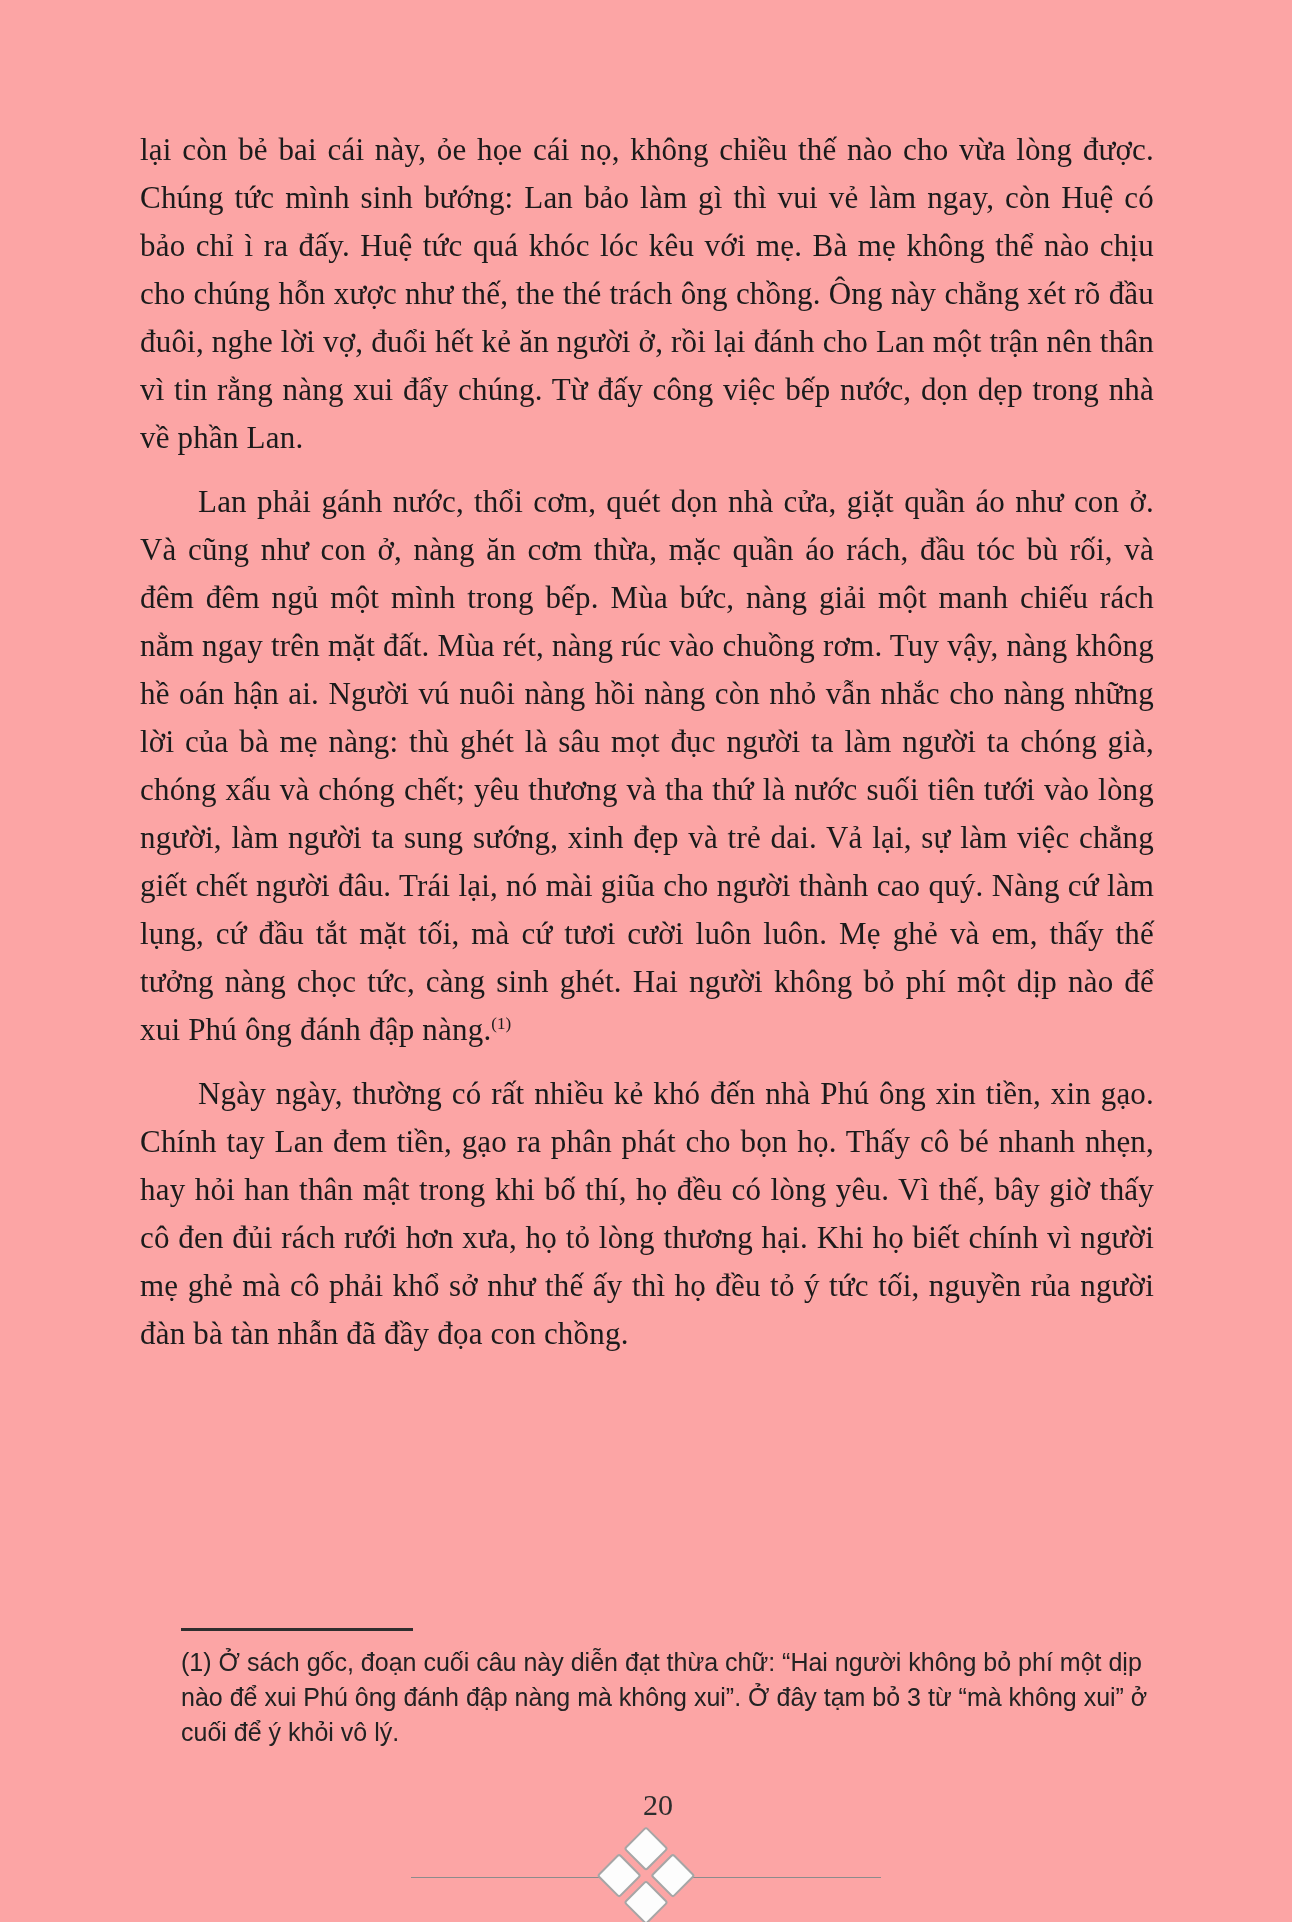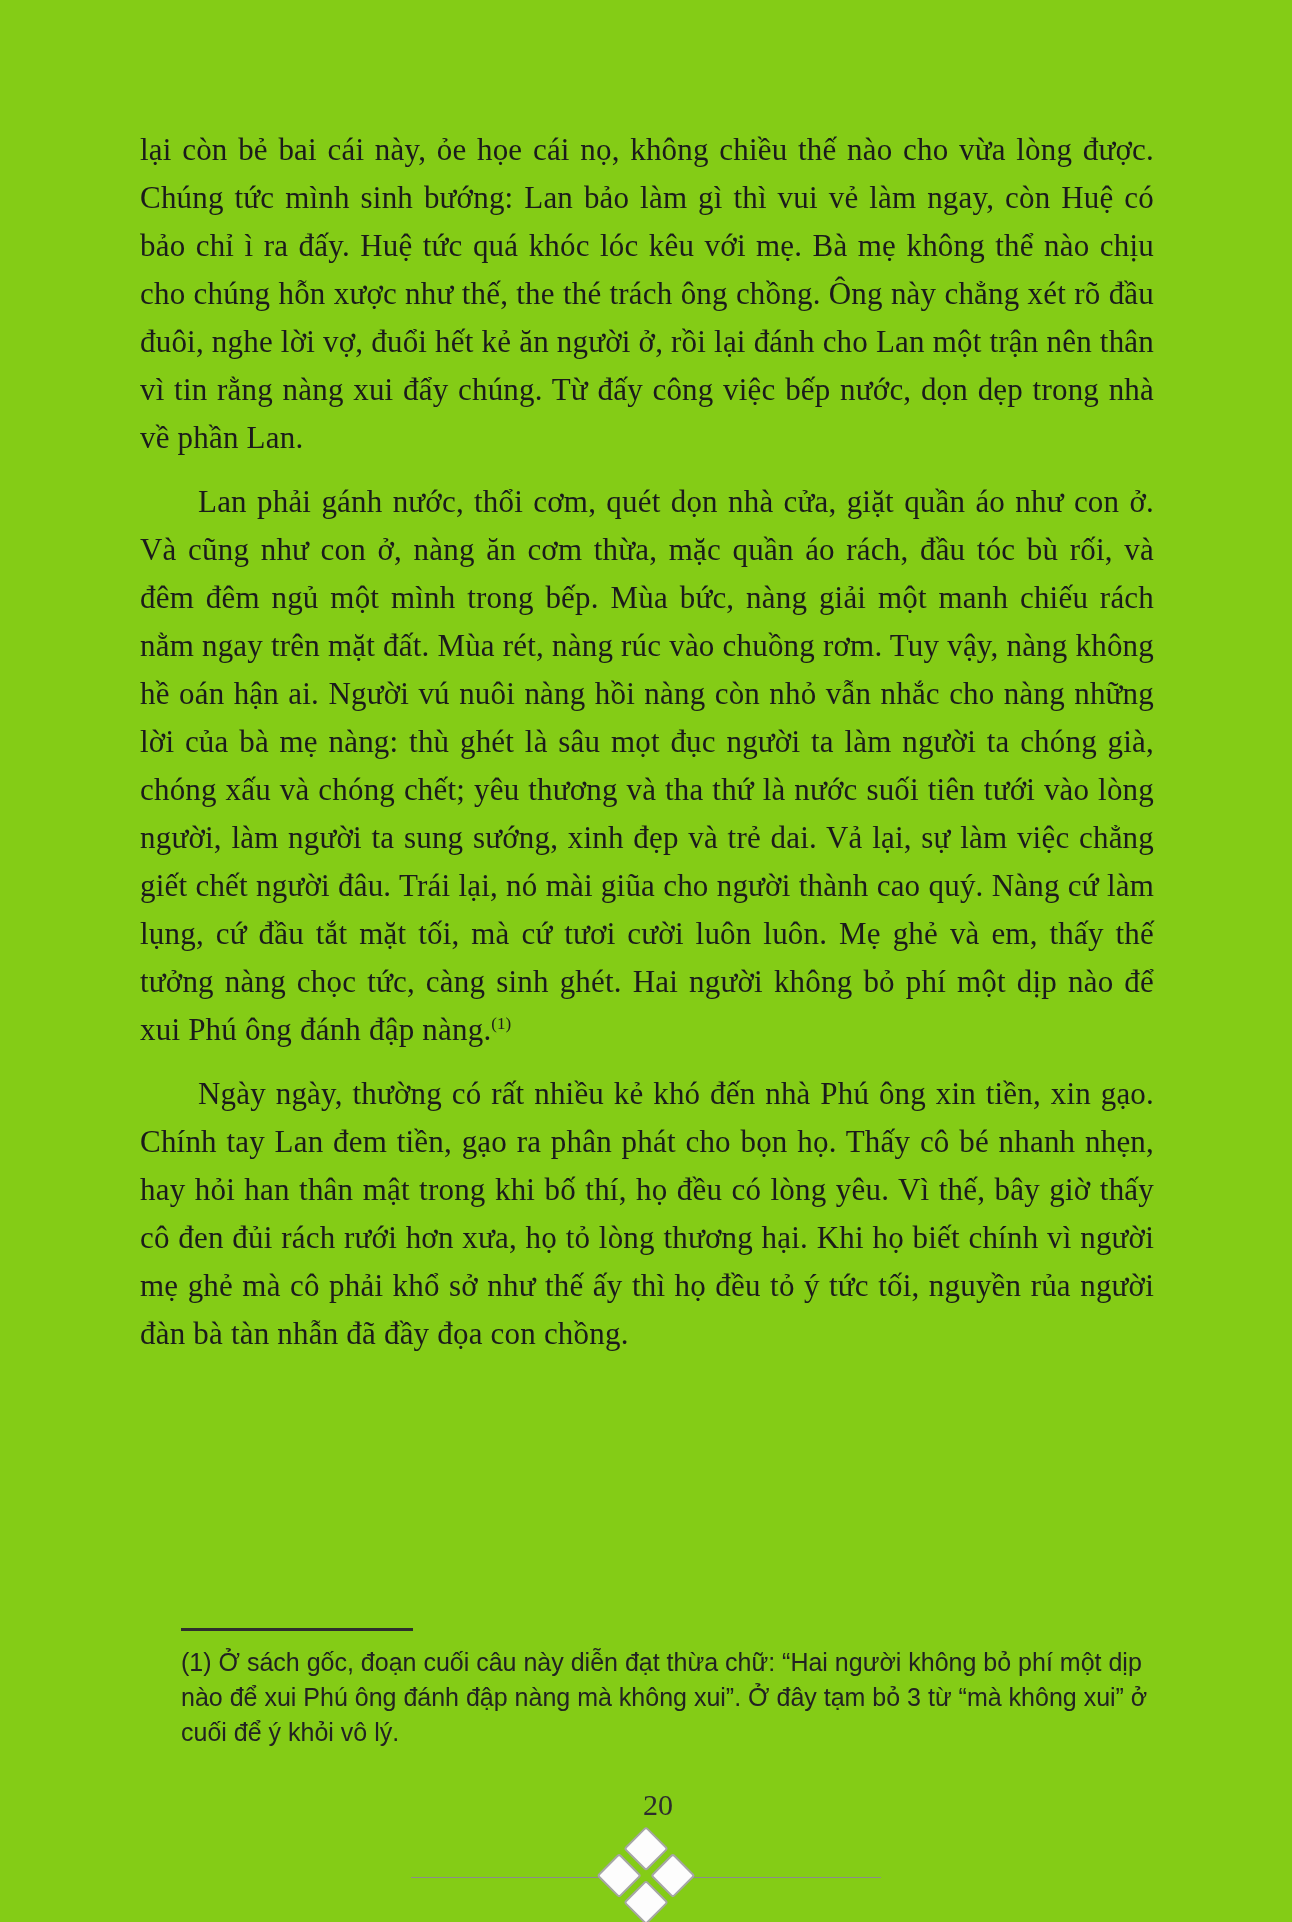--- a/index.html
+++ b/index.html
@@ -4,21 +4,21 @@
 <style>
   html, body {
     margin: 0;
     padding: 0;
     background: #ffffff;
   }
   .page {
     position: relative;
     width: 1292px;
     height: 1922px;
-    background: #84cc16;
+    background: #fca5a5;
     overflow: hidden;
     font-family: "Liberation Serif", "DejaVu Serif", serif;
   }
   .body-text {
     position: absolute;
     left: 140px;
     top: 126px;
     width: 1014px;
   }
   .body-text p {

